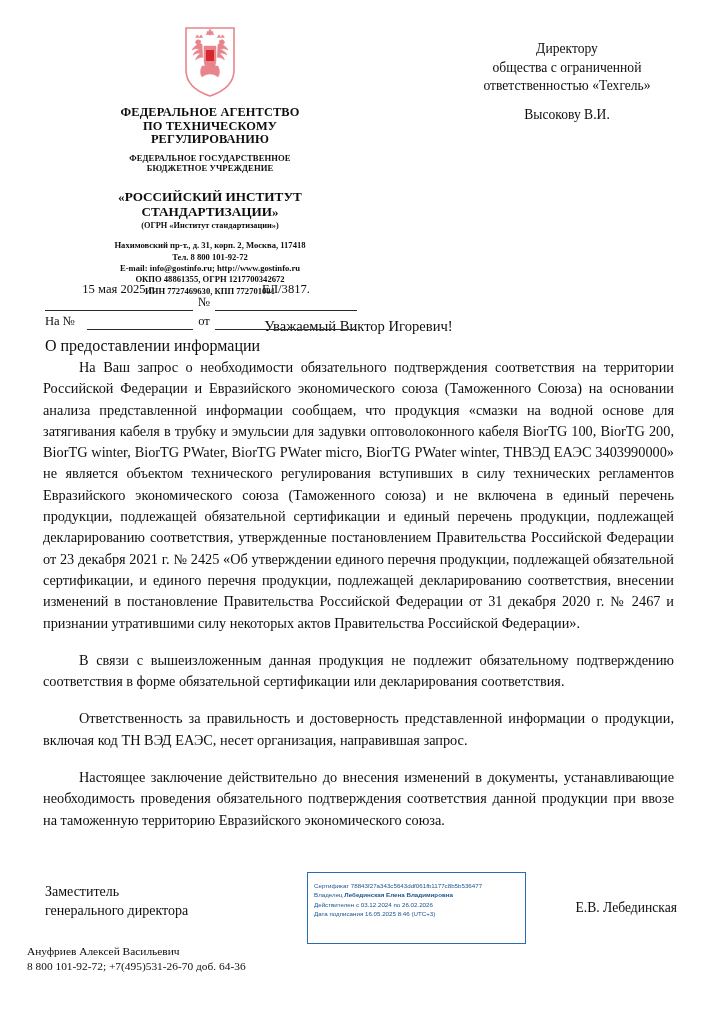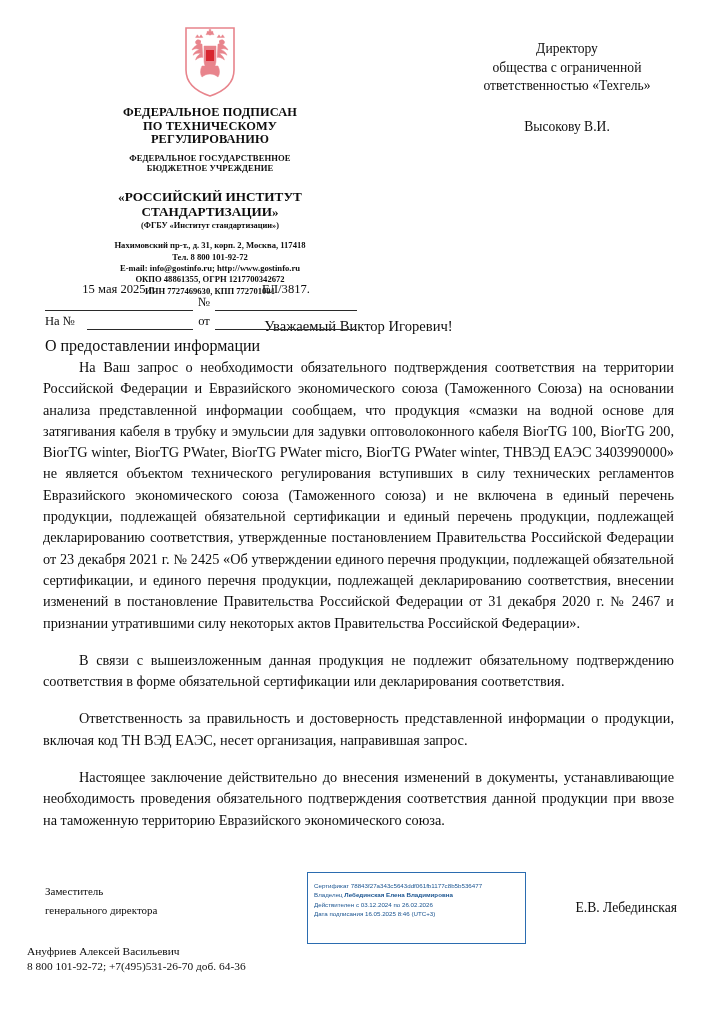--- a/index.html
+++ b/index.html
@@ -117,21 +117,21 @@
   .addressee {
     position: absolute;
     left: 414px;
     top: 40px;
     width: 270px;
     text-align: center;
     font-size: 13.6px;
     line-height: 18.6px;
   }
   .addressee .person {
-    margin-top: 22px;
+    margin-top: 10px;
     text-align: center;
   }
 
   .subject {
     position: absolute;
     left: 27px;
     top: 337px;
     font-size: 16px;
   }
 
@@ -164,21 +164,21 @@
     padding: 0 18px;
   }
   .sign-row {
     position: relative;
     height: 60px;
   }
   .sign-title {
     position: absolute;
     left: 27px;
     top: 10px;
-    font-size: 11px;
+    font-size: 14px;
     line-height: 19px;
   }
   .sign-name {
     position: absolute;
     right: 22px;
     top: 28px;
     font-size: 13.6px;
   }
 
   
@@ -255,36 +255,36 @@
           <path d="M20 18 c-4 0 -8 2 -10 6 c3 -1.6 5.6 -1.6 7.4 -0.6 c-3 1 -5.4 3 -6.4 5.8 c2.8 -2 5.4 -2.4 7.6 -1.6 c-2.6 1.6 -4.4 3.8 -5 6.4 c2.6 -2.2 5 -3 7.2 -2.6 z"></path>
           <path d="M36 18 c4 0 8 2 10 6 c-3 -1.6 -5.6 -1.6 -7.4 -0.6 c3 1 5.4 3 6.4 5.8 c-2.8 -2 -5.4 -2.4 -7.6 -1.6 c2.6 1.6 4.4 3.8 5 6.4 c-2.6 -2.2 -5 -3 -7.2 -2.6 z"></path>
 
           <path d="M22 20 h12 v14 c0 6 -3 10 -6 12 c-3 -2 -6 -6 -6 -12 z"></path>
           <path d="M20 40 c-2 4 -2 8 0 11 c2.4 -2 5 -3 8 -3 c3 0 5.6 1 8 3 c2 -3 2 -7 0 -11 z"></path>
         </g>
         <rect x="24" y="24" width="8" height="11" fill="#d8262f"></rect>
       </svg>
 
       <div class="org-main">
-        <div>ФЕДЕРАЛЬНОЕ ПОДПИСАН</div>
+        <div>ФЕДЕРАЛЬНОЕ АГЕНТСТВО</div>
         <div>ПО ТЕХНИЧЕСКОМУ</div>
         <div>РЕГУЛИРОВАНИЮ</div>
       </div>
 
       <div class="org-sub">
         <div>ФЕДЕРАЛЬНОЕ ГОСУДАРСТВЕННОЕ</div>
         <div>БЮДЖЕТНОЕ УЧРЕЖДЕНИЕ</div>
       </div>
 
       <div class="org-name">
         <div>«РОССИЙСКИЙ ИНСТИТУТ</div>
         <div>СТАНДАРТИЗАЦИИ»</div>
       </div>
 
-      <div class="org-short">(ФГБУ «Институт стандартизации»)</div>
+      <div class="org-short">(ОГРН «Институт стандартизации»)</div>
 
       <div class="contacts">
         <div>Нахимовский пр-т., д. 31, корп. 2, Москва, 117418</div>
         <div>Тел.  8 800 101-92-72</div>
         <div>E-mail: info@gostinfo.ru;  http://www.gostinfo.ru</div>
         <div>ОКПО 48861355, ОГРН 1217700342672</div>
         <div>ИНН 7727469630, КПП 772701001</div>
       </div>
     </div>
 

